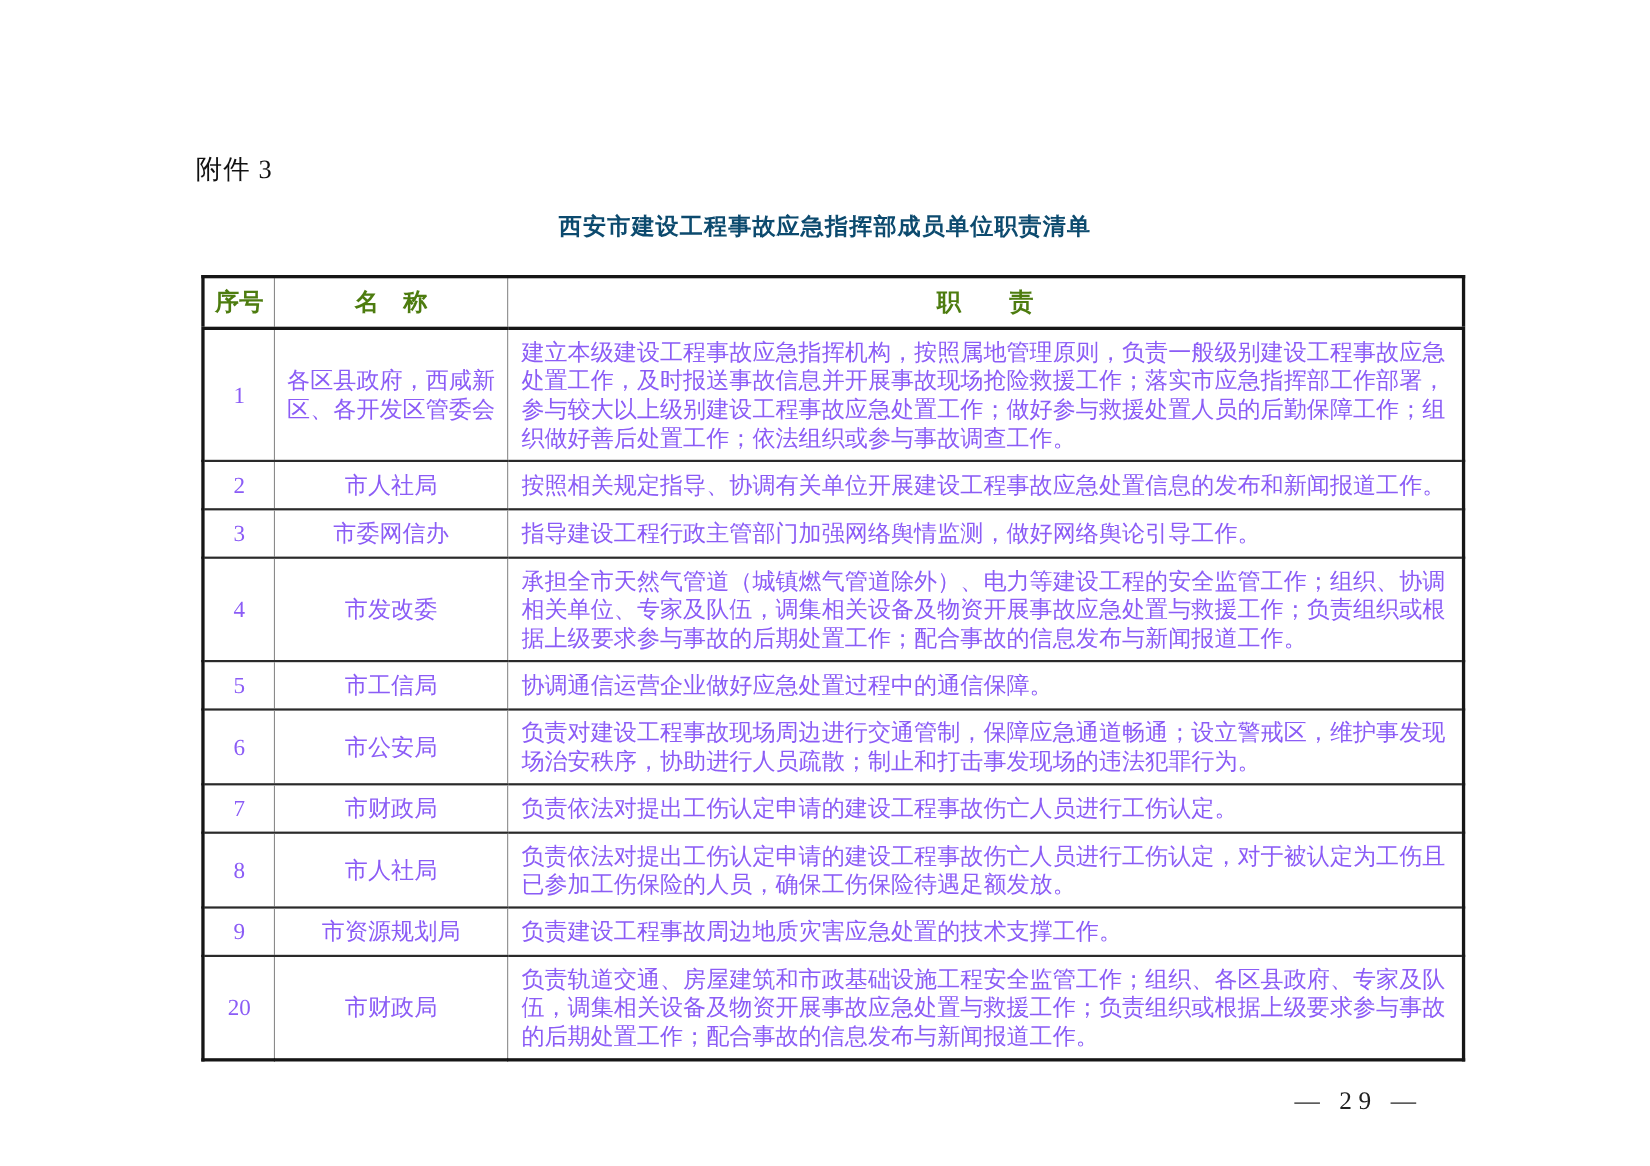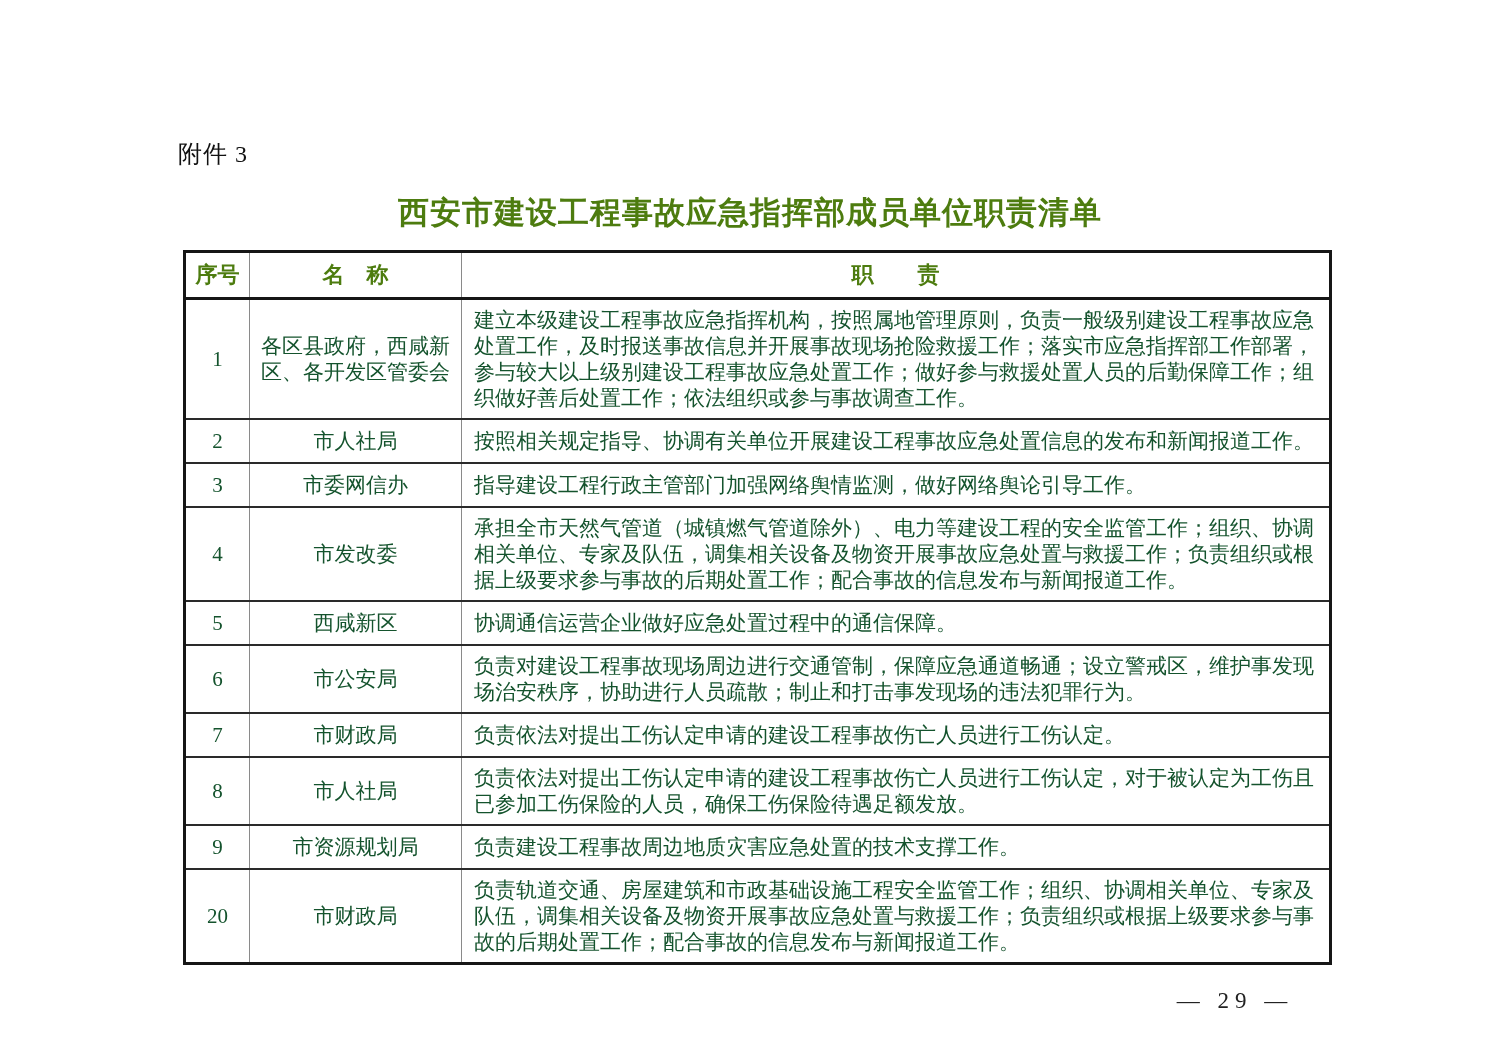--- a/index.html
+++ b/index.html
@@ -20,43 +20,43 @@
     font-size: 24px;
     letter-spacing: 1px;
     color: #111;
   }
   .doc-title {
     position: absolute;
     left: 0;
     right: 0;
     top: 192px;
     text-align: center;
-    font-size: 31px;
+    font-size: 21px;
     font-weight: bold;
     letter-spacing: 1px;
-    color: #4d7c0f;
+    color: #0c4a6e;
   }
   table.duty-table {
     position: absolute;
     left: 183px;
     top: 250px;
     width: 1149px;
     border-collapse: collapse;
     table-layout: fixed;
     border: 3px solid #161616;
   }
   .duty-table col.col-no   { width: 65px; }
   .duty-table col.col-name { width: 212px; }
   .duty-table th, .duty-table td {
     border-top: 2px solid #2a2a2a;
     border-left: 1px solid #8a8a8a;
     vertical-align: middle;
     font-size: 21px;
     line-height: 26px;
-    color: #14532d;
+    color: #8b5cf6;
   }
   .duty-table th {
     font-weight: bold;
     font-size: 22px;
     padding: 9px 6px;
     text-align: center;
     border-bottom: 3px solid #161616;
     color: #4d7c0f;
   }
   .duty-table td.cell-no {
@@ -124,21 +124,21 @@
   </tr>
 
   <tr>
     <td class="cell-no">4</td>
     <td class="cell-name">市发改委</td>
     <td class="cell-duty">承担全市天然气管道（城镇燃气管道除外）、电力等建设工程的安全监管工作；组织、协调相关单位、专家及队伍，调集相关设备及物资开展事故应急处置与救援工作；负责组织或根据上级要求参与事故的后期处置工作；配合事故的信息发布与新闻报道工作。</td>
   </tr>
 
   <tr>
     <td class="cell-no">5</td>
-    <td class="cell-name">西咸新区</td>
+    <td class="cell-name">市工信局</td>
     <td class="cell-duty">协调通信运营企业做好应急处置过程中的通信保障。</td>
   </tr>
 
   <tr>
     <td class="cell-no">6</td>
     <td class="cell-name">市公安局</td>
     <td class="cell-duty">负责对建设工程事故现场周边进行交通管制，保障应急通道畅通；设立警戒区，维护事发现场治安秩序，协助进行人员疏散；制止和打击事发现场的违法犯罪行为。</td>
   </tr>
 
   <tr>
@@ -155,20 +155,20 @@
 
   <tr>
     <td class="cell-no">9</td>
     <td class="cell-name">市资源规划局</td>
     <td class="cell-duty">负责建设工程事故周边地质灾害应急处置的技术支撑工作。</td>
   </tr>
 
   <tr>
     <td class="cell-no">20</td>
     <td class="cell-name">市财政局</td>
-    <td class="cell-duty">负责轨道交通、房屋建筑和市政基础设施工程安全监管工作；组织、协调相关单位、专家及队伍，调集相关设备及物资开展事故应急处置与救援工作；负责组织或根据上级要求参与事故的后期处置工作；配合事故的信息发布与新闻报道工作。</td>
+    <td class="cell-duty">负责轨道交通、房屋建筑和市政基础设施工程安全监管工作；组织、各区县政府、专家及队伍，调集相关设备及物资开展事故应急处置与救援工作；负责组织或根据上级要求参与事故的后期处置工作；配合事故的信息发布与新闻报道工作。</td>
   </tr>
 </tbody>
   </table>
 
   <div class="footer-page">—  29  —</div>
 
 </div>
 
 </body></html>

